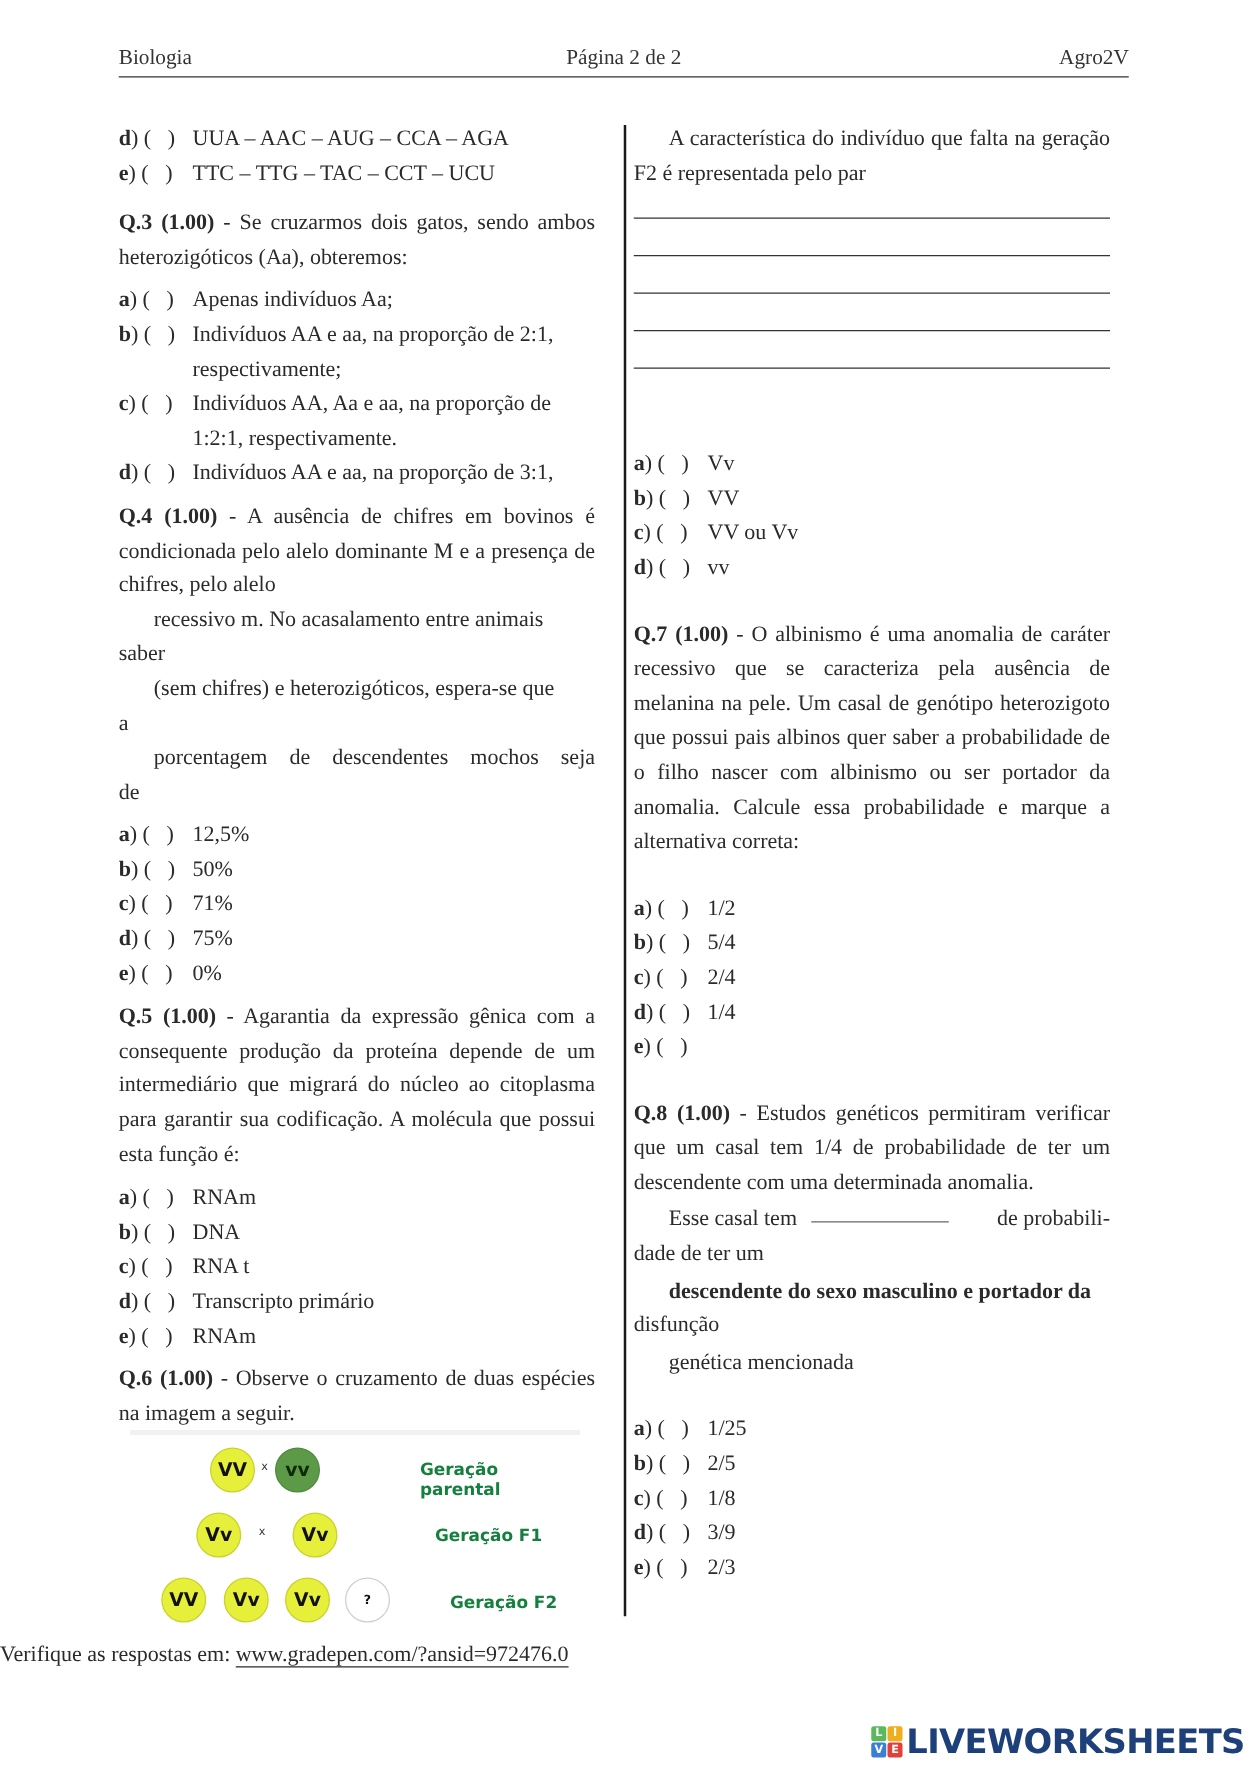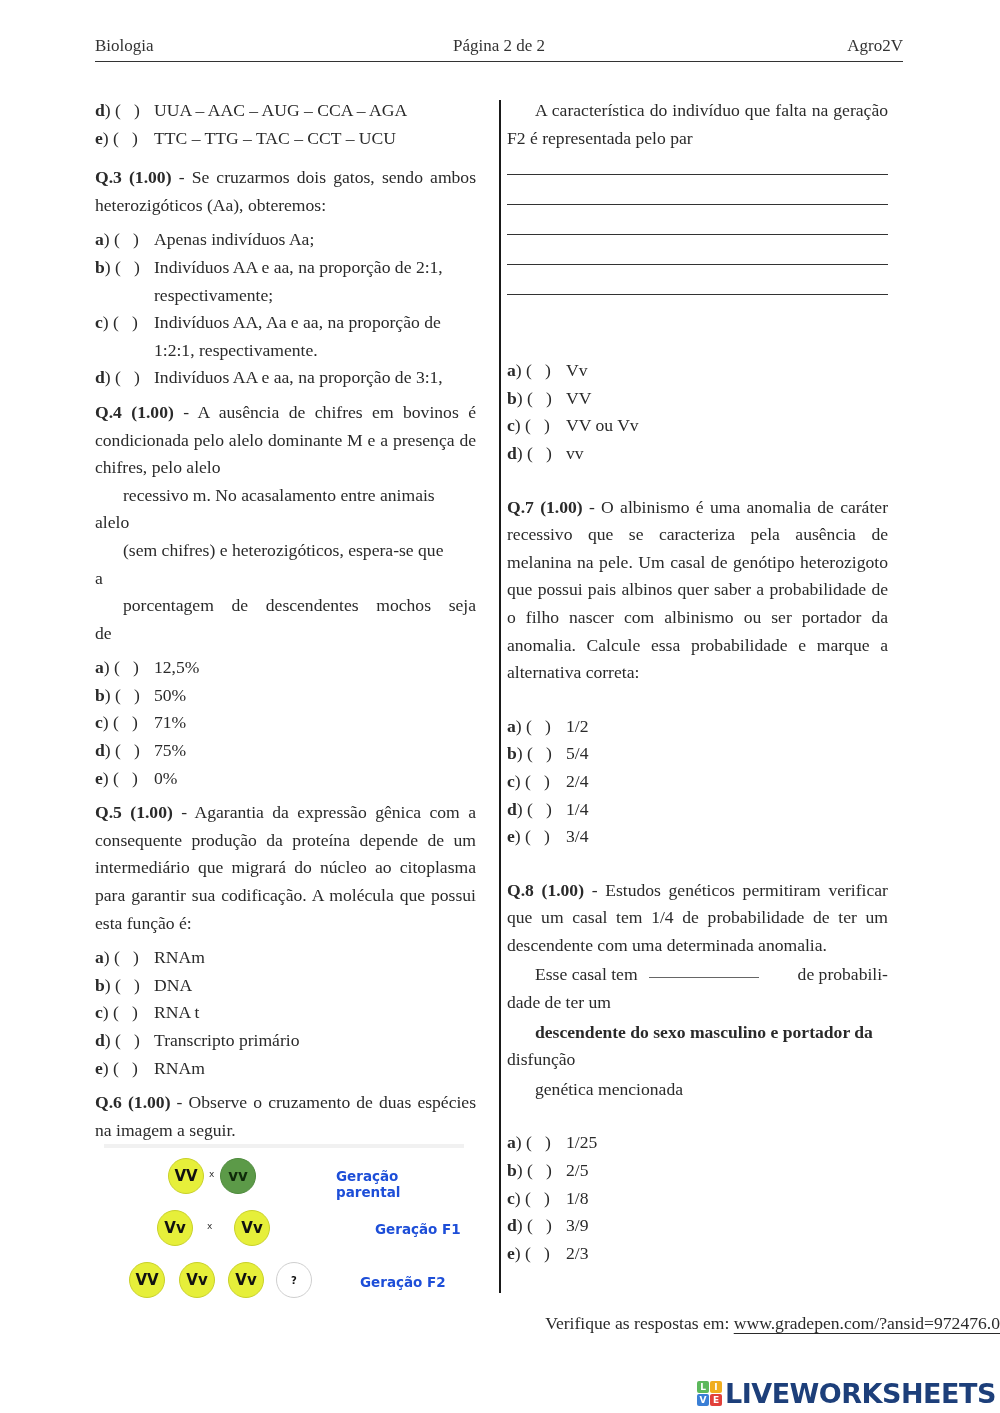--- a/index.html
+++ b/index.html
@@ -42,23 +42,23 @@
     .diagram .topline { position: absolute; left: 0; top: 0; width: 360px; height: 4px; background: #f1f1f1; }
     .circle { position: absolute; width: 36px; height: 36px; border-radius: 50%;
               display: flex; align-items: center; justify-content: center;
               font-family: "DejaVu Sans", sans-serif; font-weight: bold; font-size: 15px; color: #111;
               box-sizing: border-box; }
     .yellow { background: #e6ef3a; border: 1px solid #c9d12a; }
     .green { background: #5c9a48; border: 1px solid #4e8a3c; color: #0f2a0a; }
     .empty { background: #fff; border: 1px solid #cfcfcf; font-size: 10px; }
     .cross { position: absolute; font-family: "DejaVu Sans", sans-serif; font-size: 9px; color: #333; }
     .gen-label { position: absolute; font-family: "DejaVu Sans", sans-serif; font-weight: bold;
-                 font-size: 13.5px; color: #1d4ed8; }
-
-    .footer { position: absolute; left: 0; top: 1313px; width: 1000px; text-align: right;
+                 font-size: 13.5px; color: #15803d; }
+
+    .footer { position: absolute; left: 0; top: 1313px; width: 1000px; text-align: left;
               font-family: "Liberation Serif", serif; font-size: 17.6px; color: #2a2a2a; }
     .footer .link { text-decoration: underline; text-underline-offset: 4px; color: #2a2a2a; }
 
     .lw-logo { position: absolute; left: 697px; top: 1378px; height: 30px; display: flex; align-items: center; }
     .lw-squares { display: grid; grid-template-columns: 12px 12px; grid-template-rows: 12px 12px; gap: 1px; margin-right: 3px; }
     .lw-sq { display: flex; align-items: center; justify-content: center; font-family: "DejaVu Sans", sans-serif;
              font-size: 9px; font-weight: bold; color: #fff; border-radius: 2px; }
     .lw-text { font-family: "DejaVu Sans", sans-serif; font-weight: bold; font-size: 27px; color: #1d3f7a; letter-spacing: -0.5px; }
   </style>
 </head>
@@ -102,21 +102,21 @@
     </div>
     <div class="opt">
       <span class="lbl"><span class="letter">d</span>) (&nbsp;&nbsp;&nbsp;)</span>
       <span class="otext">Indivíduos AA e aa, na proporção de 3:1,</span>
     </div>
 
     <div class="gap-sm"></div>
 
     <p class="q"><span class="qnum">Q.4 (1.00)</span><span> - A ausência de chifres em bovinos é condicionada pelo alelo dominante M e a presença de chifres, pelo alelo</span></p>
     <p class="q indent">recessivo m. No acasalamento entre animais</p>
-    <p class="q">alelo</p>
+    <p class="q">saber</p>
     <p class="q indent">(sem chifres) e heterozigóticos, espera-se que</p>
     <p class="q">a</p>
     <p class="q indent" style="text-align-last: justify;">porcentagem de descendentes mochos seja</p>
     <p class="q">de</p>
     <div class="gap-sm"></div>
     <div class="opt">
       <span class="lbl"><span class="letter">a</span>) (&nbsp;&nbsp;&nbsp;)</span>
       <span class="otext">12,5%</span>
     </div>
     <div class="opt">
@@ -170,21 +170,21 @@
     <div class="topline"></div>
 
     <div class="circle yellow" style="left:64px; top:14px;">VV</div>
     <div class="cross" style="left:105px; top:25px;">x</div>
     <div class="circle green" style="left:116px; top:14px;">vv</div>
     <div class="gen-label" style="left:232px; top:24px;">Geração parental</div>
 
     <div class="circle yellow" style="left:53px; top:66px;">Vv</div>
     <div class="cross" style="left:103px; top:77px;">x</div>
     <div class="circle yellow" style="left:130px; top:66px;">Vv</div>
-    <div class="gen-label" style="left:271px; top:77px;">Geração F1</div>
+    <div class="gen-label" style="left:244px; top:77px;">Geração F1</div>
 
     <div class="circle yellow" style="left:25px; top:118px;">VV</div>
     <div class="circle yellow" style="left:75px; top:118px;">Vv</div>
     <div class="circle yellow" style="left:124px; top:118px;">Vv</div>
     <div class="circle empty" style="left:172px; top:118px;">?</div>
     <div class="gen-label" style="left:256px; top:130px;">Geração F2</div>
   </div>
 
   <div class="divider"></div>
 
@@ -238,21 +238,20 @@
     <div class="opt">
       <span class="lbl"><span class="letter">c</span>) (&nbsp;&nbsp;&nbsp;)</span>
       <span class="otext">2/4</span>
     </div>
     <div class="opt">
       <span class="lbl"><span class="letter">d</span>) (&nbsp;&nbsp;&nbsp;)</span>
       <span class="otext">1/4</span>
     </div>
     <div class="opt">
       <span class="lbl"><span class="letter">e</span>) (&nbsp;&nbsp;&nbsp;)</span>
-      <span class="otext">3/4</span>
     </div>
 
     <div class="gap-lg"></div>
 
     <p class="q"><span class="qnum">Q.8 (1.00)</span><span> - Estudos genéticos permitiram verificar que um casal tem 1/4 de probabilidade de ter um descendente com uma determinada anomalia.</span></p>
     <p class="q indent" style="margin-top:2px; display:flex; justify-content:space-between;">
       <span>Esse casal tem</span>
       <span class="inline-blank"></span>
       <span>de probabili-</span>
     </p>

